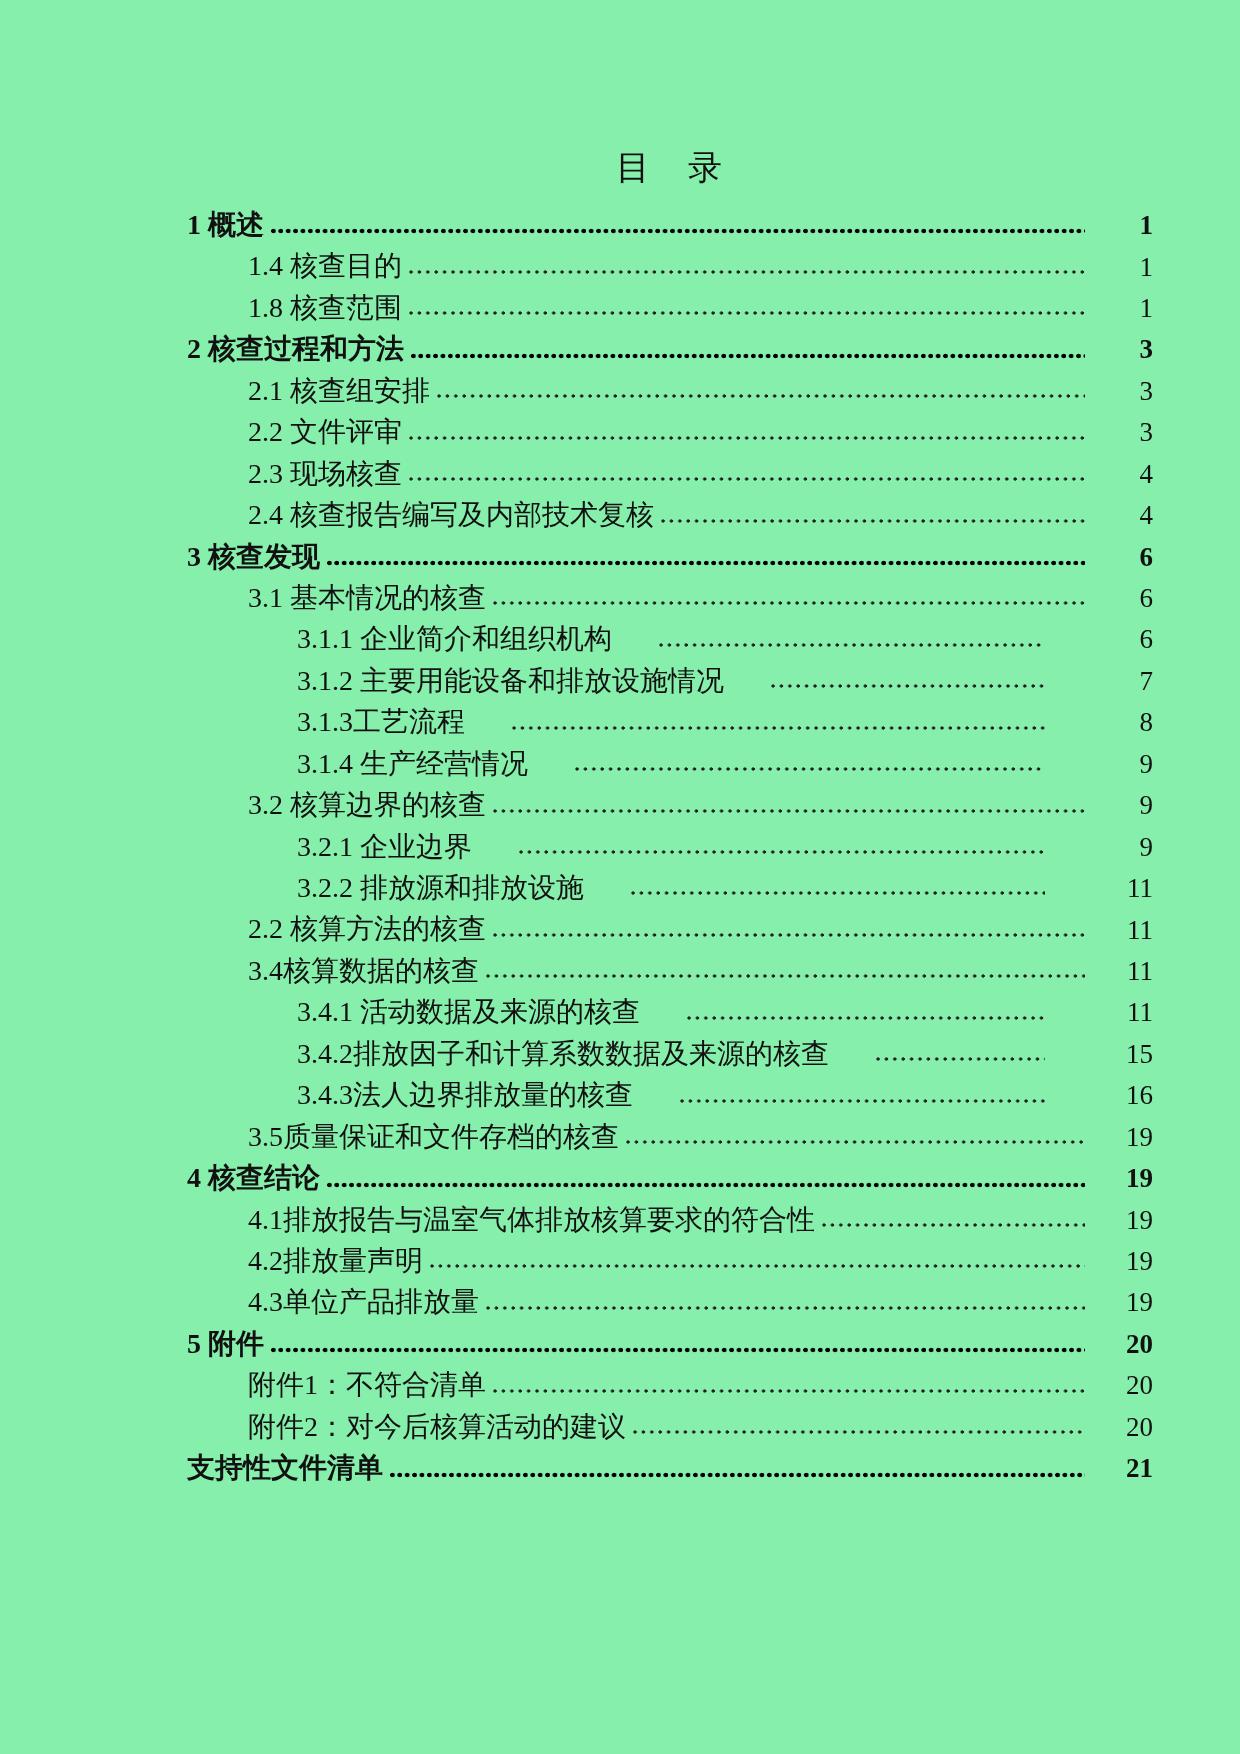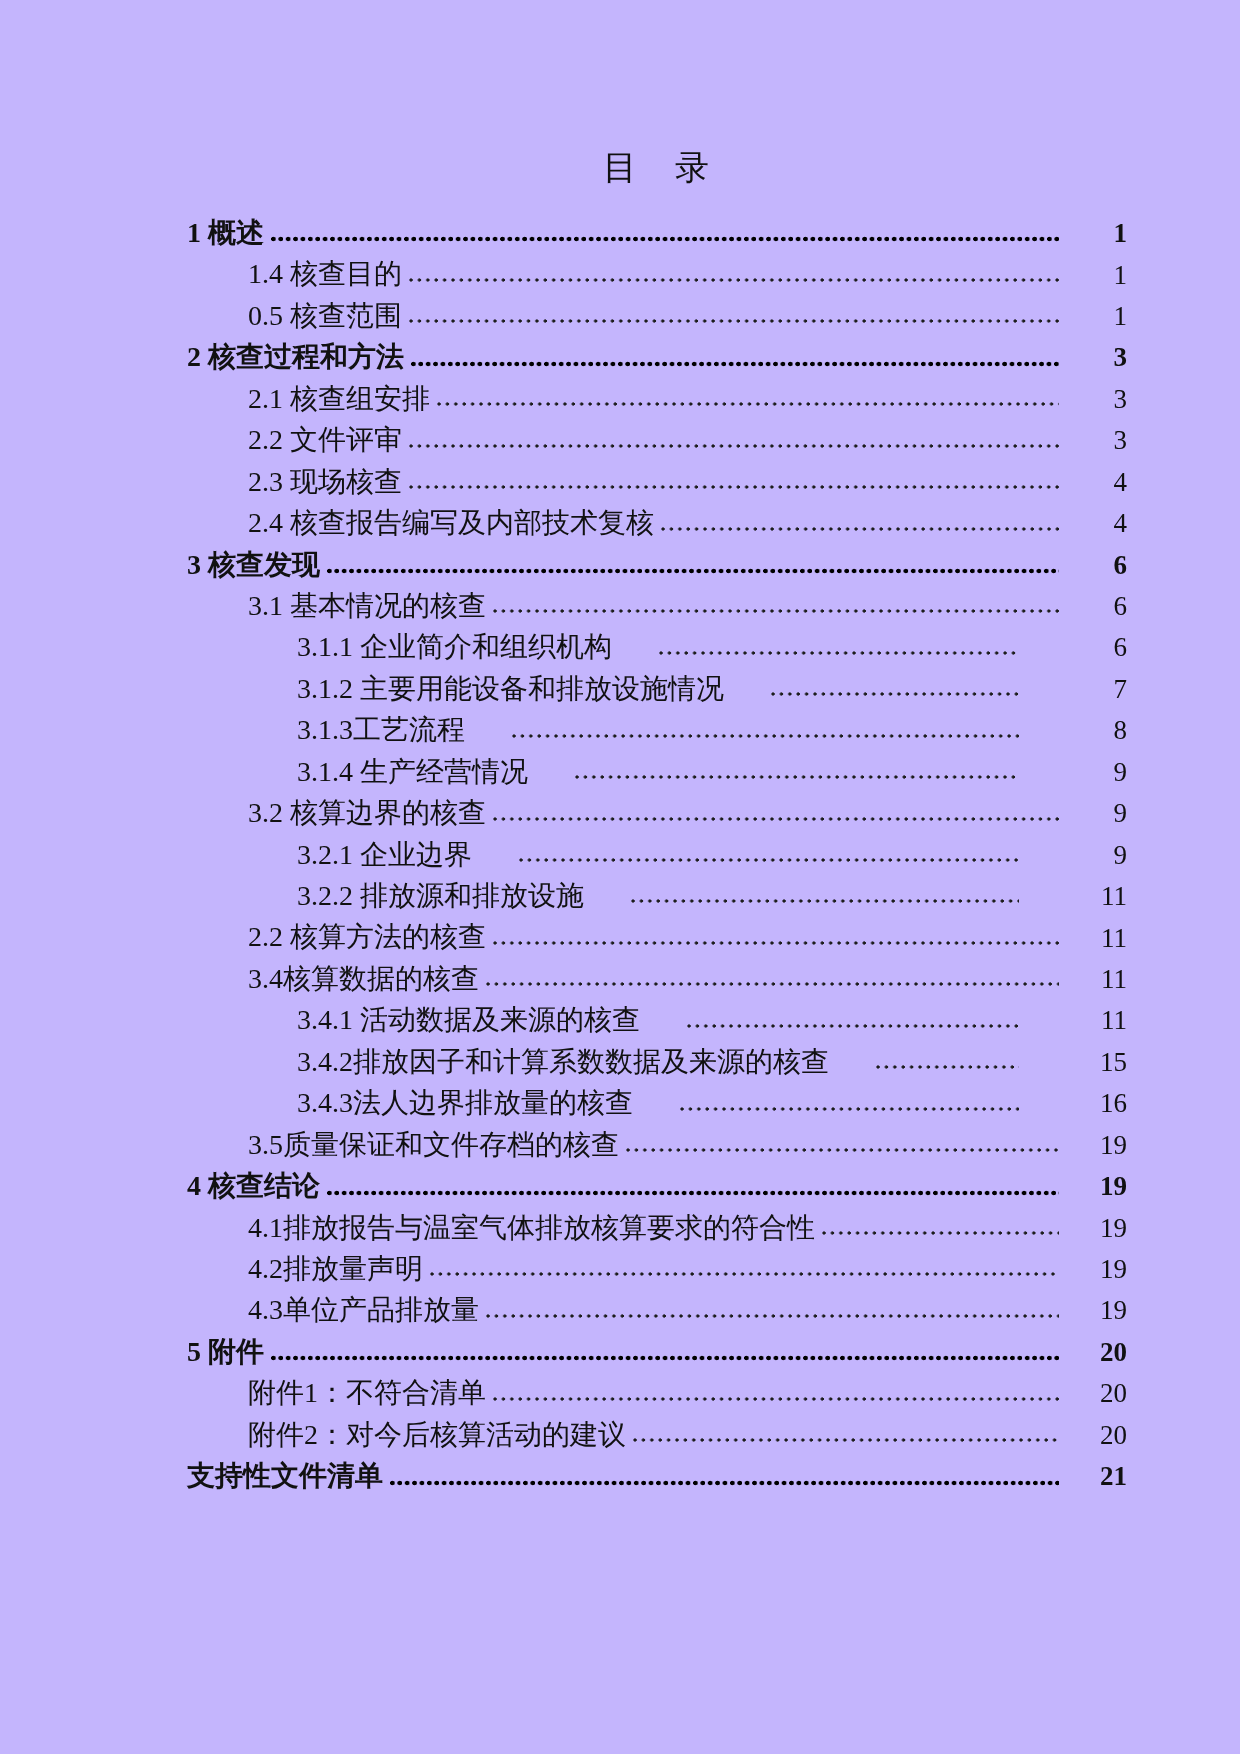--- a/index.html
+++ b/index.html
@@ -1,36 +1,36 @@
 <!DOCTYPE html>
 <html><head>
 <meta charset="utf-8">
 <style>
   html, body { margin: 0; padding: 0; background: #ffffff; }
   .sheet {
     position: relative;
     width: 1240px;
     height: 1754px;
-    background: #c4b5fd;
+    background: #86efac;
     color: #111111;
     font-family: "Liberation Serif", "DejaVu Serif", serif;
     box-sizing: border-box;
-    padding: 146px 113px 0 187px;
+    padding: 146px 87px 0 187px;
     overflow: hidden;
   }
   .toc-title {
     margin: 0;
     text-align: center;
     font-size: 34px;
     font-weight: 400;
     line-height: 44px;
     letter-spacing: 2px;
     white-space: pre;
   }
-  .toc-list { margin-top: 19px; }
+  .toc-list { margin-top: 11px; }
   .toc-row {
     display: flex;
     align-items: flex-end;
     height: 41.45px;
     box-sizing: border-box;
     padding-bottom: 3px;
   }
   .toc-label {
     flex: 0 0 auto;
     font-size: 28px;
@@ -74,21 +74,21 @@
     <span class="toc-label">1 概述</span>
     <span class="toc-leader"></span>
     <span class="toc-page">1</span>
   </div>
       <div class="toc-row level-2">
     <span class="toc-label">1.4 核查目的</span>
     <span class="toc-leader"></span>
     <span class="toc-page">1</span>
   </div>
       <div class="toc-row level-2">
-    <span class="toc-label">0.5 核查范围</span>
+    <span class="toc-label">1.8 核查范围</span>
     <span class="toc-leader"></span>
     <span class="toc-page">1</span>
   </div>
       <div class="toc-row level-1 bold">
     <span class="toc-label">2 核查过程和方法</span>
     <span class="toc-leader"></span>
     <span class="toc-page">3</span>
   </div>
       <div class="toc-row level-2">
     <span class="toc-label">2.1 核查组安排</span>

